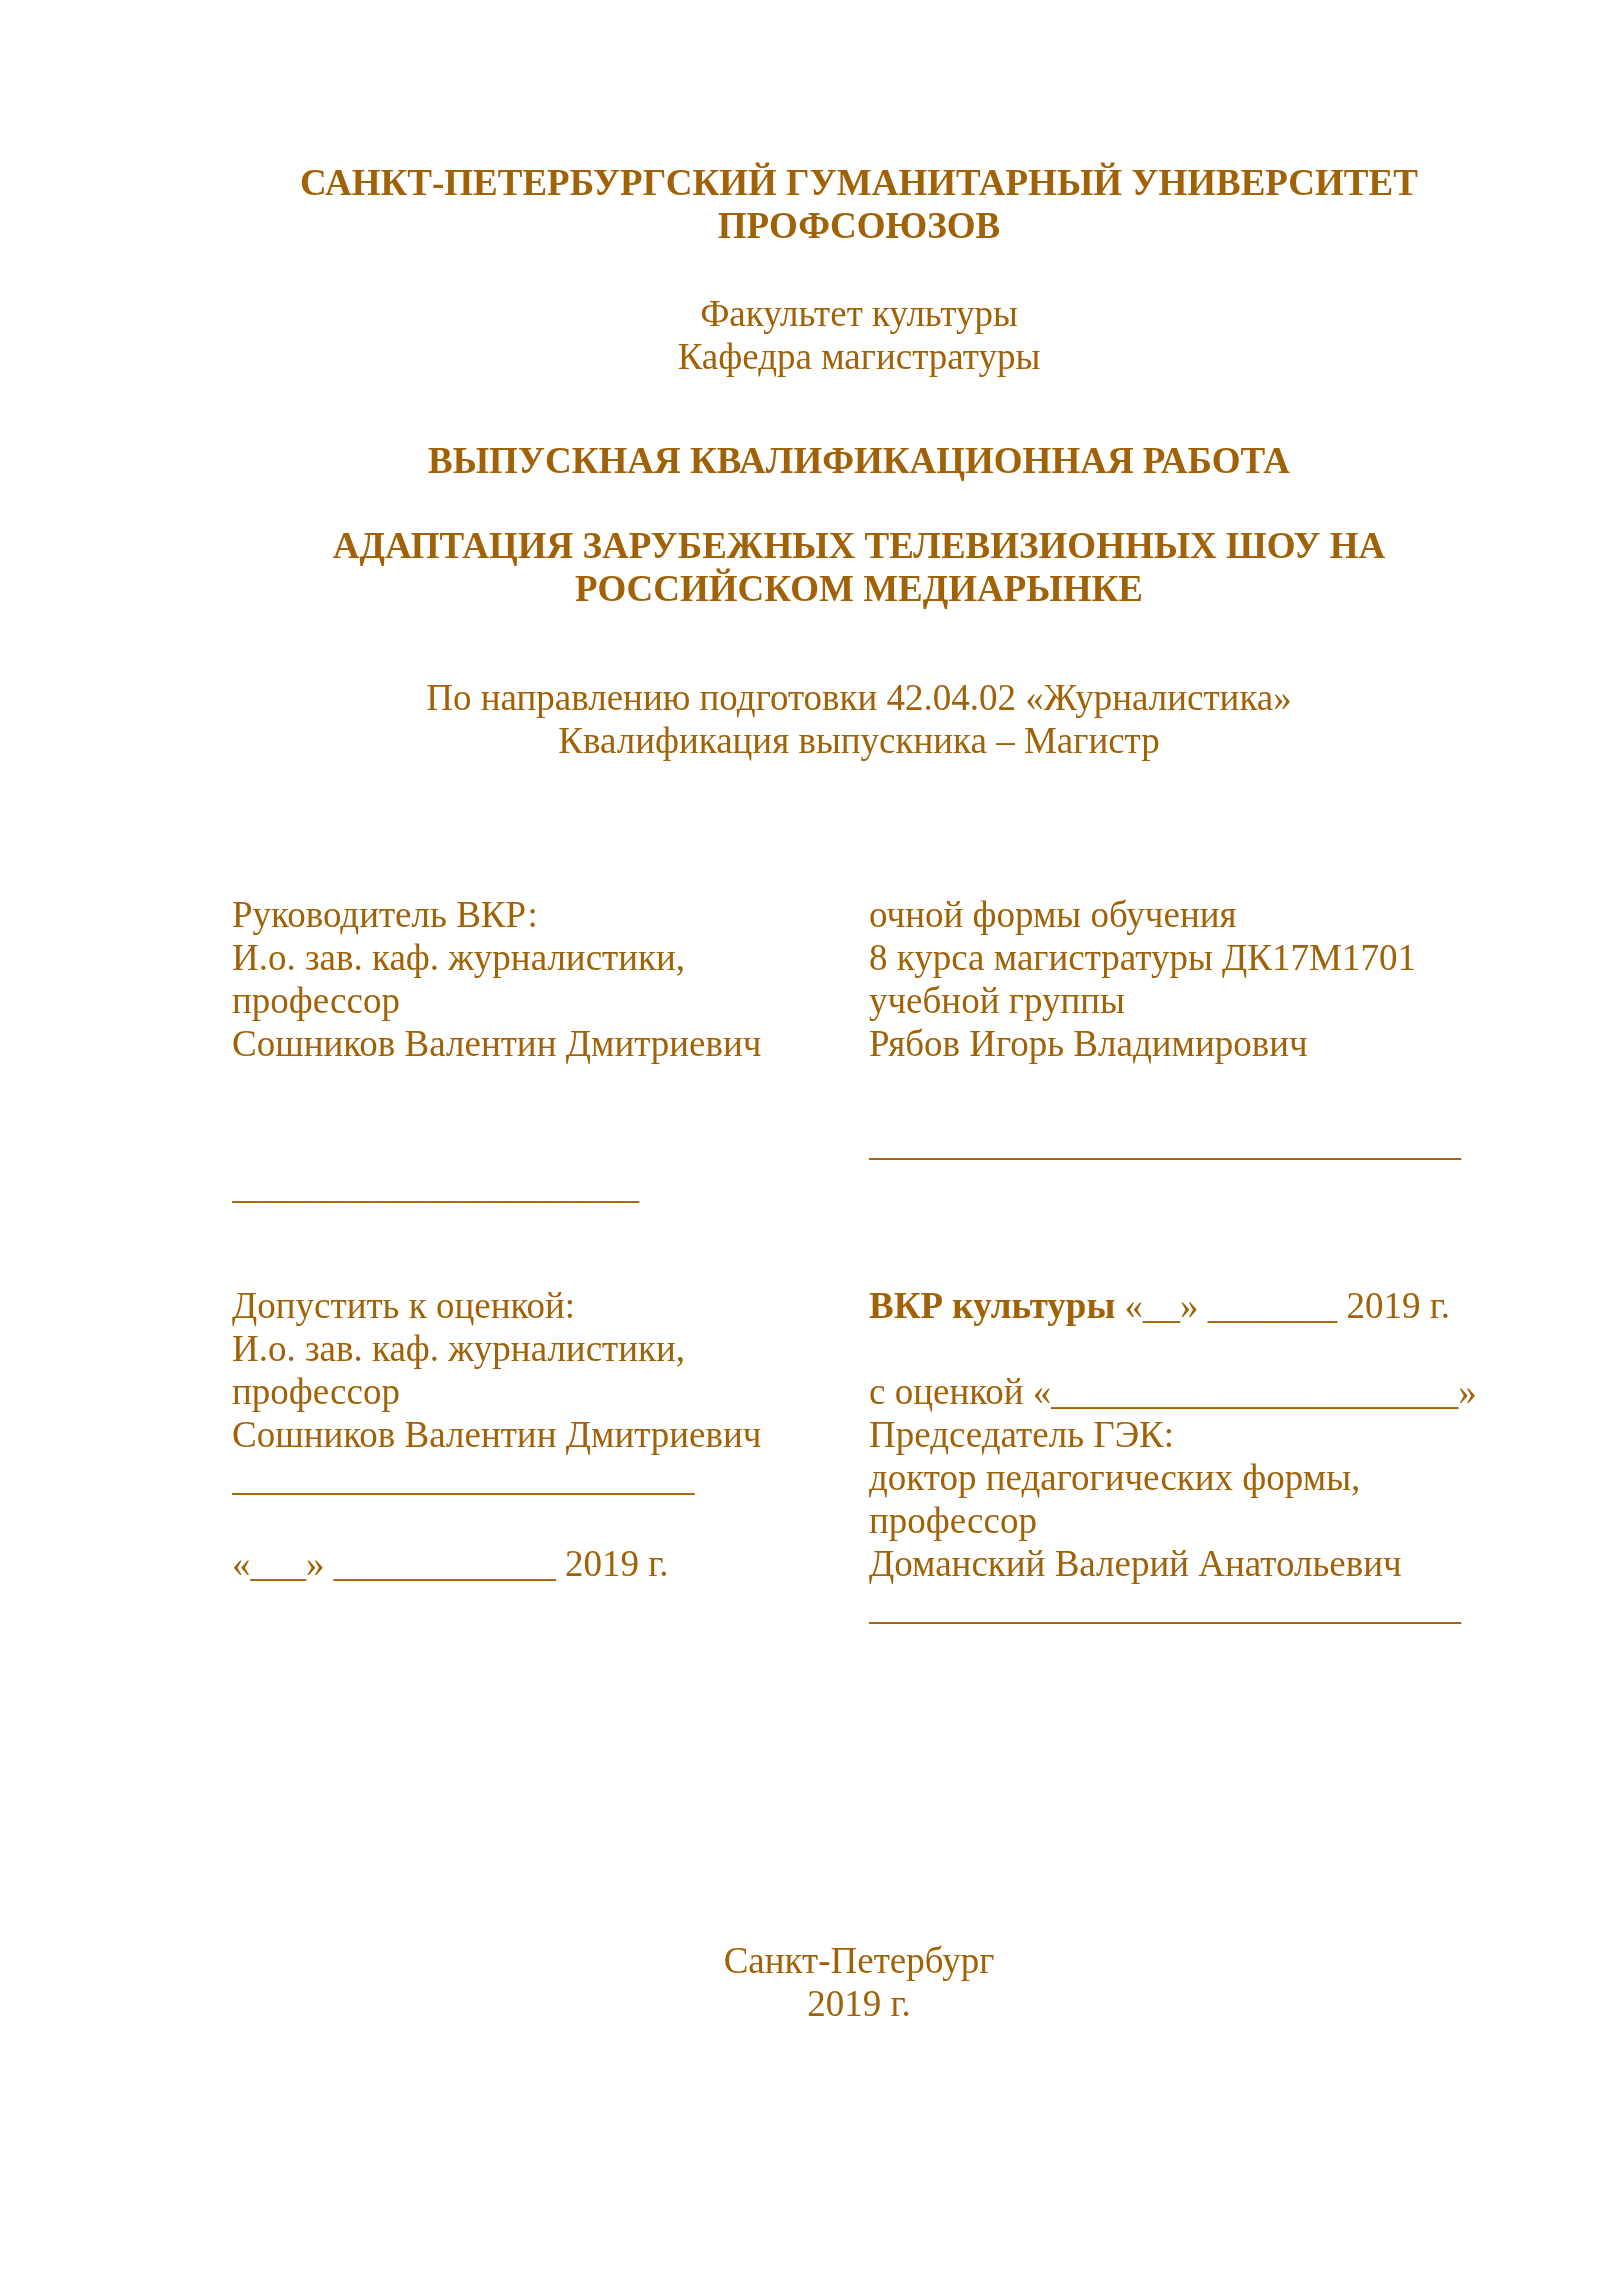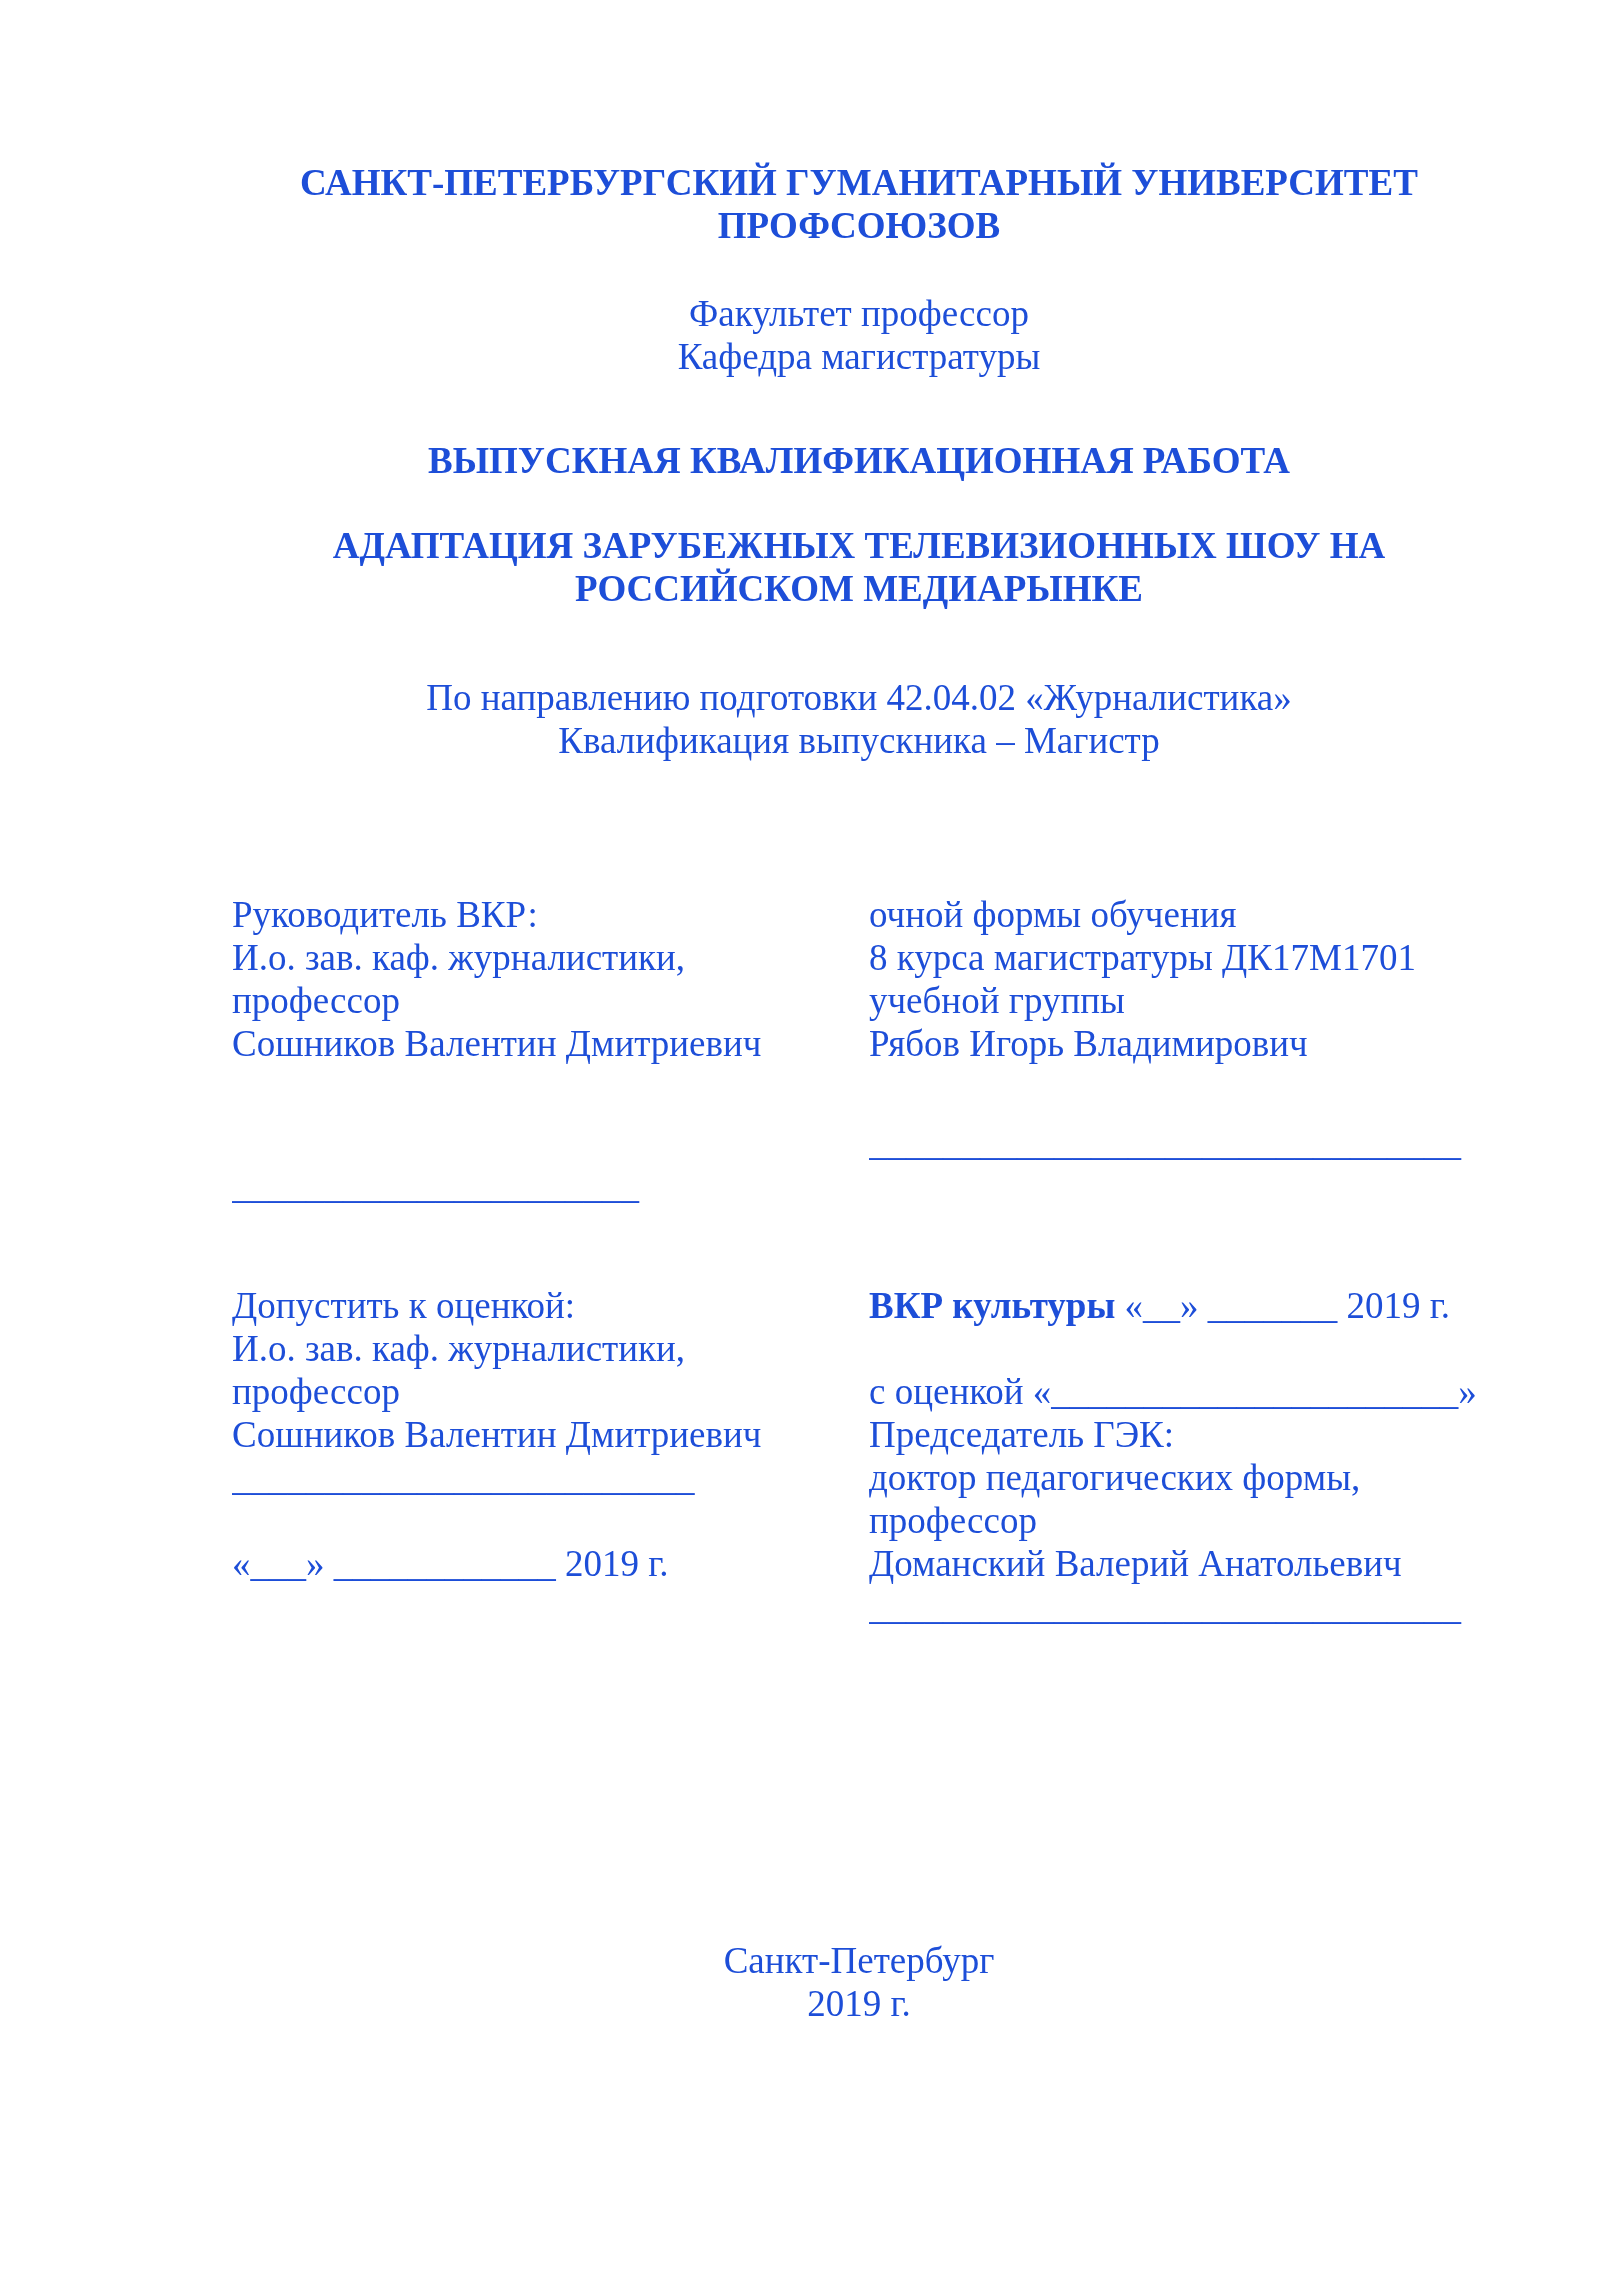--- a/index.html
+++ b/index.html
@@ -5,21 +5,21 @@
   html, body {
     margin: 0;
     padding: 0;
     background: #ffffff;
   }
   .page {
     position: relative;
     width: 1623px;
     height: 2295px;
     background: #ffffff;
-    color: #1d4ed8;
+    color: #a16207;
     font-family: "Liberation Serif", serif;
     font-size: 37px;
     line-height: 43px;
     box-sizing: border-box;
     padding: 161px 137px 0 232px;
     overflow: hidden;
   }
   .center { text-align: center; }
   .bold { font-weight: bold; }
   .univ-heading {
@@ -49,21 +49,21 @@
   }
 </style>
 </head>
 <body>
 
 <div class="page">
 
   <div class="univ-heading">САНКТ-ПЕТЕРБУРГСКИЙ ГУМАНИТАРНЫЙ УНИВЕРСИТЕТ ПРОФСОЮЗОВ</div>
 
   <div class="faculty-block">
-    <div class="center">Факультет профессор</div>
+    <div class="center">Факультет культуры</div>
     <div class="center">Кафедра магистратуры</div>
   </div>
 
   <div class="work-type">ВЫПУСКНАЯ КВАЛИФИКАЦИОННАЯ РАБОТА</div>
 
   <div class="thesis-title">АДАПТАЦИЯ ЗАРУБЕЖНЫХ ТЕЛЕВИЗИОННЫХ ШОУ НА РОССИЙСКОМ МЕДИАРЫНКЕ</div>
 
   <div class="direction-block">
     <div>По направлению подготовки 42.04.02 «Журналистика»</div>
     <div>Квалификация выпускника – Магистр</div>

